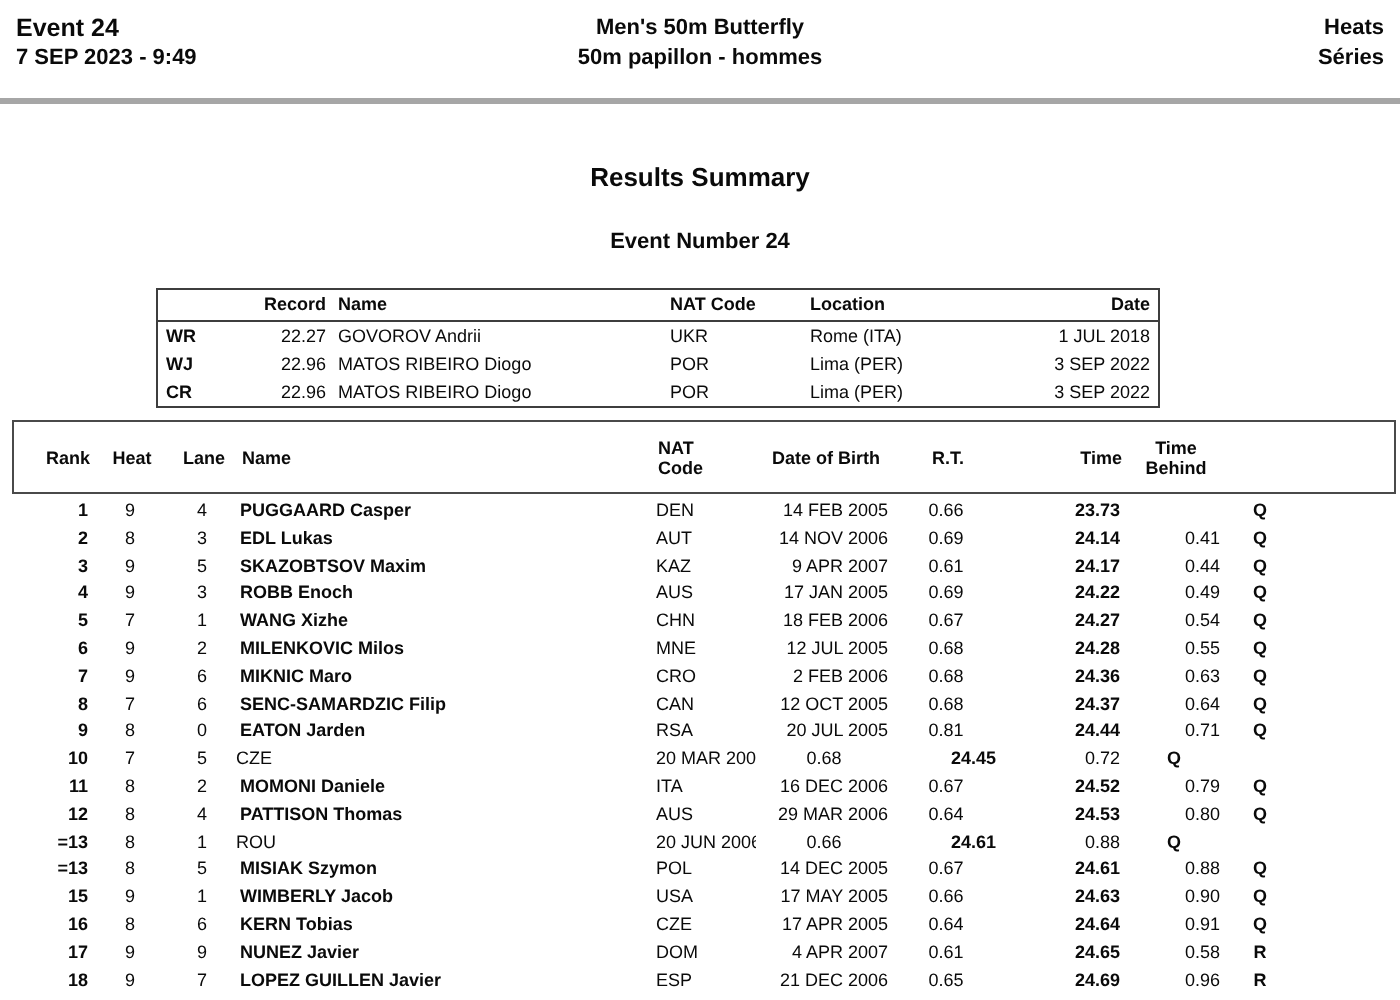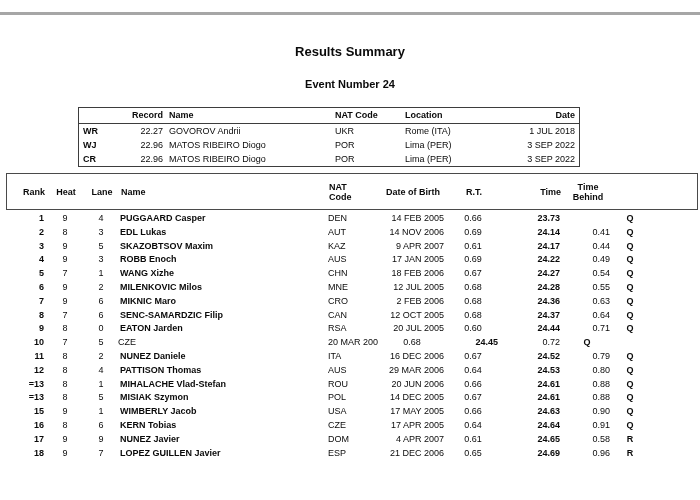--- a/index.html
+++ b/index.html
@@ -49,20 +49,34 @@
   .pl6 { padding-left: 6px; }
   .pr2 { padding-right: 2px; }
   .pr4 { padding-right: 4px; }
   .cell { overflow: hidden; white-space: nowrap; }
 </style>
 </head>
 <body>
 
 <div class="page">
 
+  <div class="topbar">
+    <div class="col left">
+      <div class="event-label">Event 24</div>
+      <div>7 SEP 2023 - 9:49</div>
+    </div>
+    <div class="col center">
+      <div>Men's 50m Butterfly</div>
+      <div>50m papillon - hommes</div>
+    </div>
+    <div class="col right">
+      <div>Heats</div>
+      <div>Séries</div>
+    </div>
+  </div>
 
   <div class="rule"></div>
 
   <div class="summary-title">Results Summary</div>
   <div class="event-number">Event Number 24</div>
 
   <div class="records">
     <div class="rec-grid rec-head">
       <div class="cell pl4"></div>
       <div class="cell ar">Record</div>
@@ -224,21 +238,21 @@
         <div class="cell ctr b">Q</div>
         <div class="cell "></div>
       </div>
       <div class="mgrid res-row">
         <div class="cell ar pr2 b">9</div>
         <div class="cell ctr">8</div>
         <div class="cell ctr">0</div>
         <div class="cell pl2 b">EATON Jarden</div>
         <div class="cell ">RSA</div>
         <div class="cell ar pr2">20 JUL 2005</div>
-        <div class="cell ctr">0.60</div>
+        <div class="cell ctr">0.81</div>
         <div class="cell ar pr2 b">24.44</div>
         <div class="cell ar pr2">0.71</div>
         <div class="cell ctr b">Q</div>
         <div class="cell "></div>
       </div>
       <div class="mgrid res-row">
         <div class="cell ar pr2 b">10</div>
         <div class="cell ctr">7</div>
         <div class="cell ctr">5</div>
         <div class="cell ">CZE</div>
@@ -246,21 +260,21 @@
         <div class="cell ctr">0.68</div>
         <div class="cell ar pr2 b">24.45</div>
         <div class="cell ar pr2">0.72</div>
         <div class="cell ctr b">Q</div>
         <div class="cell "></div>
       </div>
       <div class="mgrid res-row">
         <div class="cell ar pr2 b">11</div>
         <div class="cell ctr">8</div>
         <div class="cell ctr">2</div>
-        <div class="cell pl2 b">NUNEZ Daniele</div>
+        <div class="cell pl2 b">MOMONI Daniele</div>
         <div class="cell ">ITA</div>
         <div class="cell ar pr2">16 DEC 2006</div>
         <div class="cell ctr">0.67</div>
         <div class="cell ar pr2 b">24.52</div>
         <div class="cell ar pr2">0.79</div>
         <div class="cell ctr b">Q</div>
         <div class="cell "></div>
       </div>
       <div class="mgrid res-row">
         <div class="cell ar pr2 b">12</div>
@@ -272,21 +286,20 @@
         <div class="cell ctr">0.64</div>
         <div class="cell ar pr2 b">24.53</div>
         <div class="cell ar pr2">0.80</div>
         <div class="cell ctr b">Q</div>
         <div class="cell "></div>
       </div>
       <div class="mgrid res-row">
         <div class="cell ar pr2 b">=13</div>
         <div class="cell ctr">8</div>
         <div class="cell ctr">1</div>
-        <div class="cell pl2 b">MIHALACHE Vlad-Stefan</div>
         <div class="cell ">ROU</div>
         <div class="cell ar pr2">20 JUN 2006</div>
         <div class="cell ctr">0.66</div>
         <div class="cell ar pr2 b">24.61</div>
         <div class="cell ar pr2">0.88</div>
         <div class="cell ctr b">Q</div>
         <div class="cell "></div>
       </div>
       <div class="mgrid res-row">
         <div class="cell ar pr2 b">=13</div>

